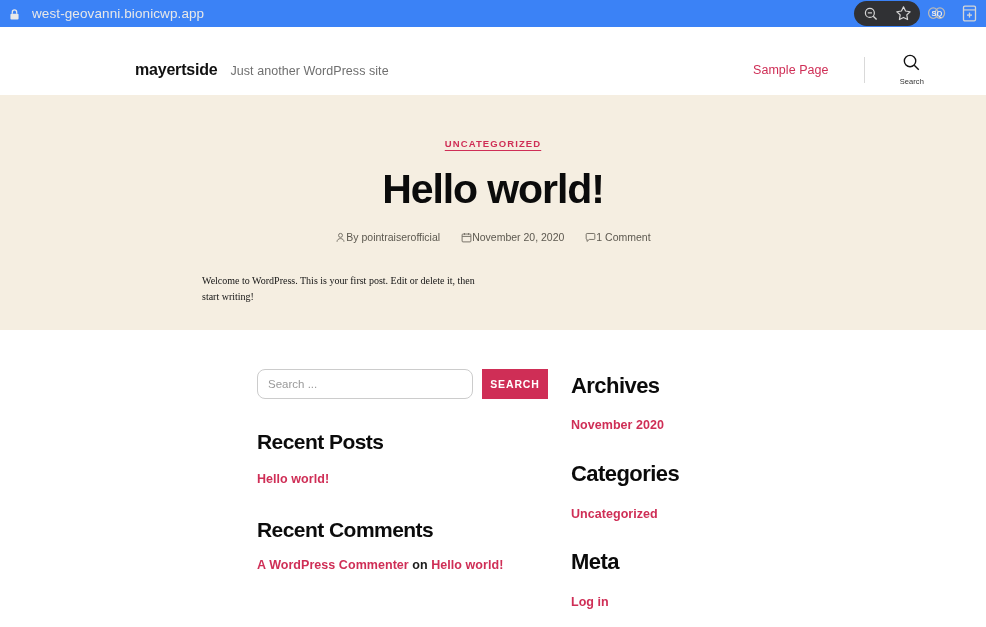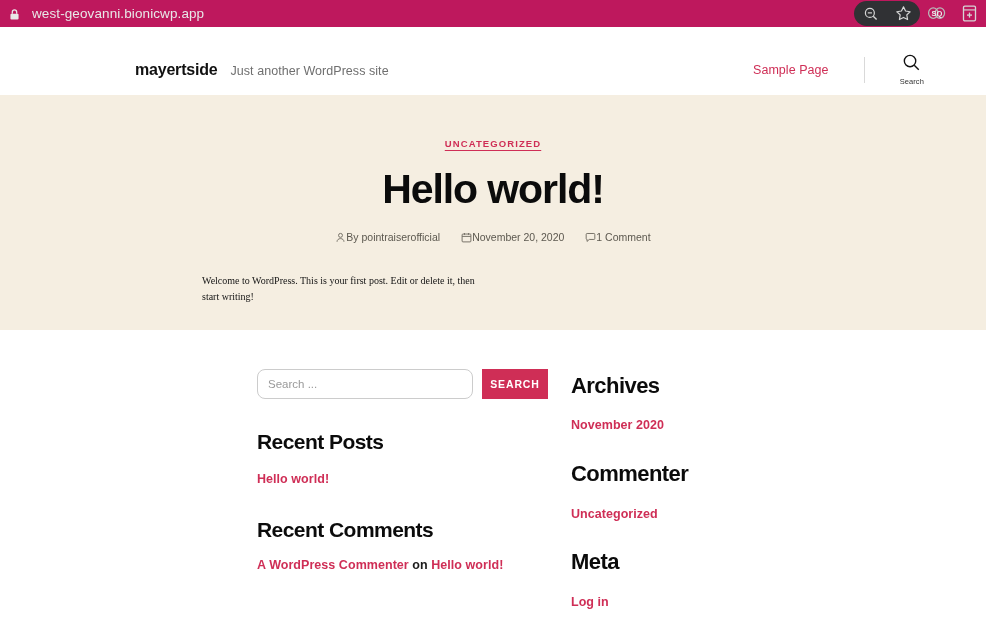--- a/index.html
+++ b/index.html
@@ -11,21 +11,21 @@
     background: #ffffff;
     font-family: "Liberation Sans", sans-serif;
   }
 
   
   #browser-chrome {
     position: absolute;
     top: 0; left: 0;
     width: 986px;
     height: 27px;
-    background: #be185d;
+    background: #3b82f6;
     display: flex;
     align-items: center;
   }
   #chrome-left {
     display: flex;
     align-items: center;
     gap: 11px;
     padding-left: 8px;
     flex: 1 1 auto;
     min-width: 0;
@@ -433,21 +433,21 @@
       <div id="archives-widget">
         <h2 class="widget-title right">Archives</h2>
         <ul class="widget-list">
           <li>
             <a class="widget-link" href="#">November 2020</a>
           </li>
         </ul>
       </div>
 
       <div id="categories-widget">
-        <h2 class="widget-title right">Commenter</h2>
+        <h2 class="widget-title right">Categories</h2>
         <ul class="widget-list">
           <li>
             <a class="widget-link" href="#">Uncategorized</a>
           </li>
         </ul>
       </div>
 
       <div id="meta-widget">
         <h2 class="widget-title right">Meta</h2>
         <ul class="widget-list">

